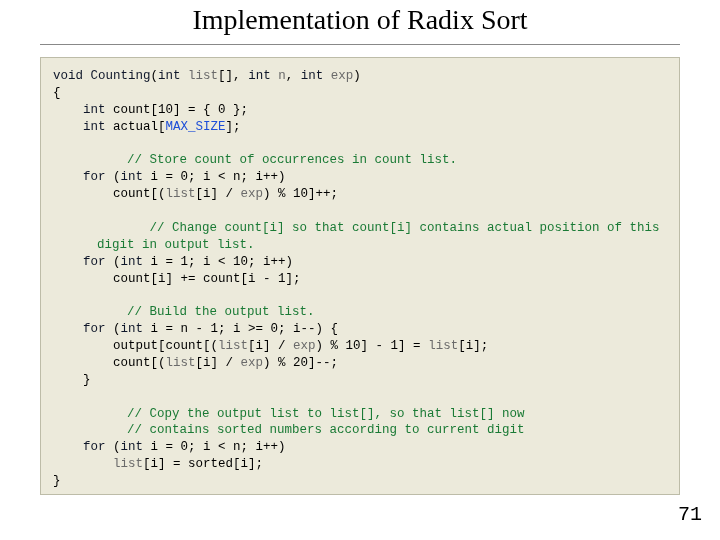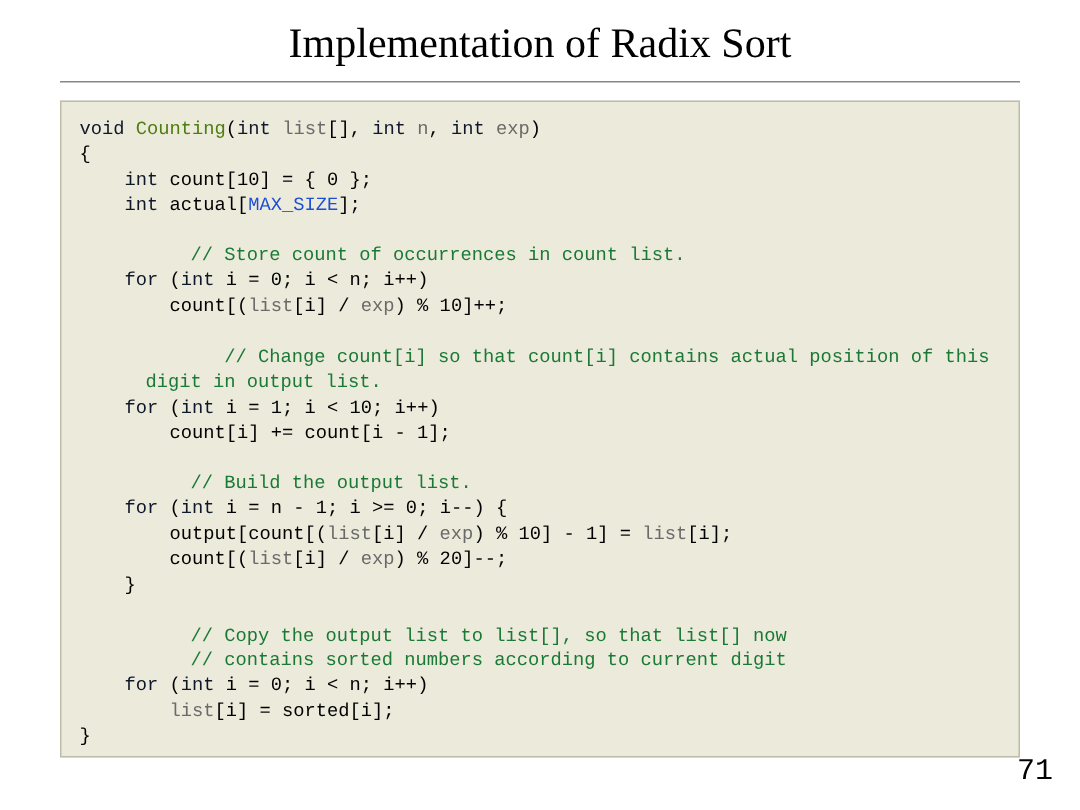--- a/index.html
+++ b/index.html
@@ -14,21 +14,21 @@
   }
   .slide {
     width: 720px;
     height: 540px;
     position: relative;
     box-sizing: border-box;
   }
   .title {
     text-align: center;
     font-size: 28px;
-    padding: 14px 0 8px 0;
+    padding: 4px 0 8px 0;
     color: #000;
   }
   .title-rule {
     margin: 0 40px 12px 40px;
     border: none;
     border-top: 1px solid #888;
   }
   .codebox {
     margin: 0 40px 0 40px;
     background: #eceadb;
@@ -36,21 +36,21 @@
     padding: 10px 12px 4px 12px;
     font-family: Consolas, 'Courier New', monospace;
     font-size: 12.5px;
     line-height: 1.35;
     color: #000;
     white-space: pre-wrap;
     overflow: hidden;
     max-height: 435px;
   }
   .kw  { color: #0f172a; }   
-  .id  { color: #4d7c0f; }   
+  .id  { color: #0f172a; }   
   .par { color: #6a6a6a; }   
   .cst { color: #1d4ed8; }   
   .cmt { color: #1a7a35; margin-left: 44px; }   
   .pagenum {
     position: absolute;
     right: 18px;
     bottom: 14px;
     font-family: Liberation Mono, monospace;
     font-size: 20px;
     color: #000;

